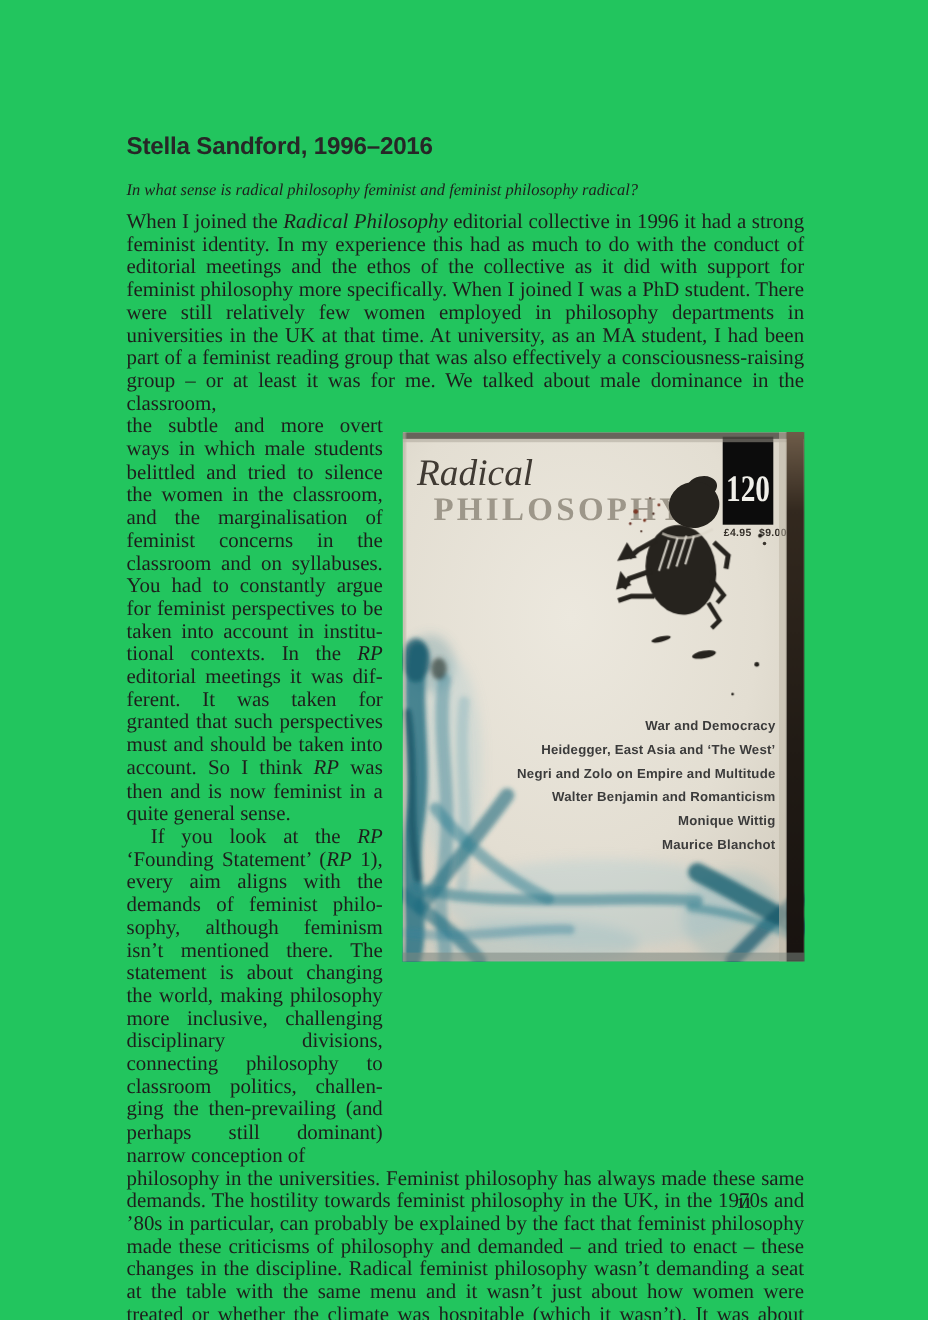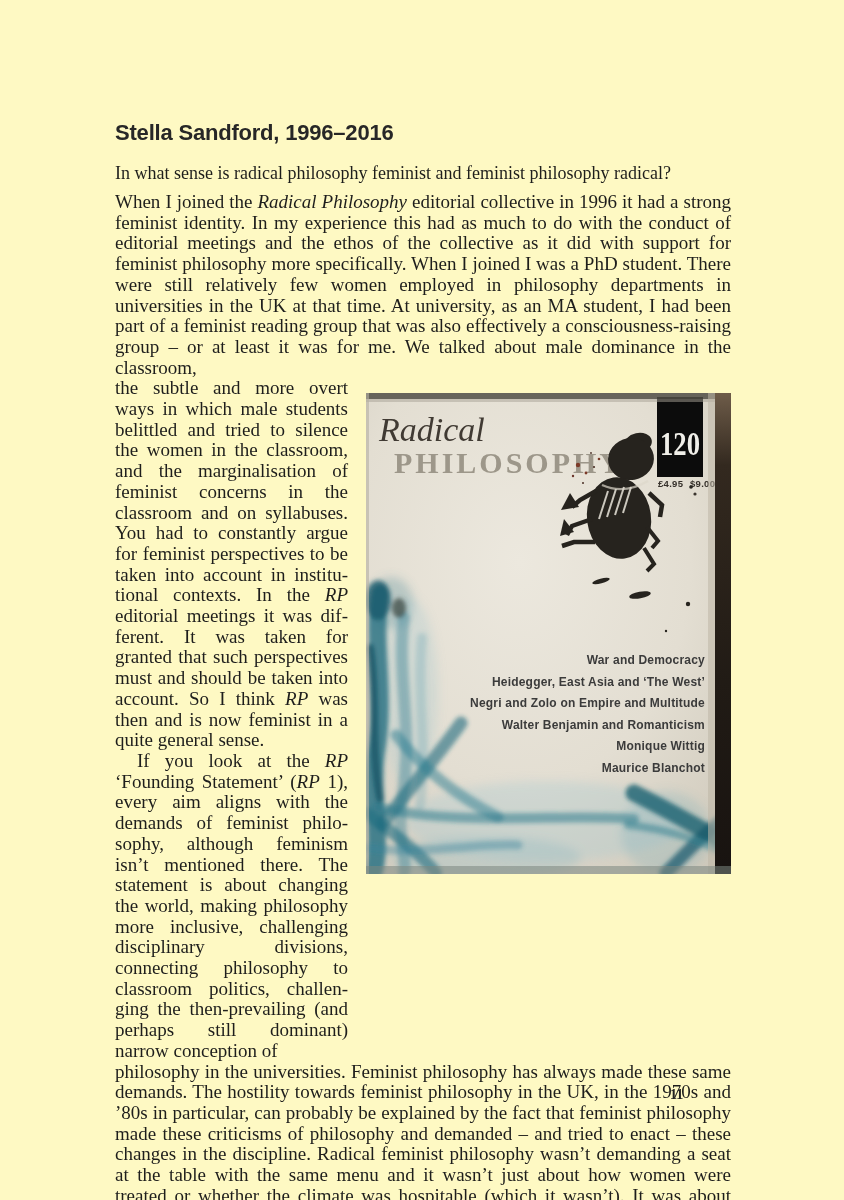--- a/index.html
+++ b/index.html
@@ -1,21 +1,21 @@
 <!DOCTYPE html>
 <html><head>
 <meta charset="utf-8">
 <style>
   html,body { margin:0; padding:0; background:#ffffff; }
-  .page { position:relative; width:844px; height:1200px; background:#fef9c3; overflow:hidden;
+  .page { position:relative; width:844px; height:1200px; background:#22c55e; overflow:hidden;
           font-family:"Liberation Serif", serif; color:#1e1e1c; }
   .content { position:absolute; left:115px; top:119px; width:616px; }
   h1.title { font-family:"Liberation Sans", sans-serif; font-weight:700; font-size:22px;
              line-height:28px; letter-spacing:-0.2px; color:#272727; margin:0 0 16px 0; }
-  .question { font-size:18px; line-height:20px; margin:0 0 9px 0; color:#1e1e1c; }
+  .question { font-style:italic; font-size:15px; line-height:20px; margin:0 0 9px 0; color:#1e1e1c; }
   .para { font-size:19px; line-height:20.7px; text-align:justify; margin:0; color:#1e1e1c; hyphens:manual; }
   .para i { font-style:italic; }
   .wrap-row { display:flex; align-items:flex-start; }
   .left-col { width:233px; flex:0 0 233px; }
   .indent { text-indent:22px; }
   .cover { margin:15px 0 16px 18px; width:365px; height:481px; flex:0 0 365px; padding:0; }
   .cover svg { display:block; }
   .pagenum { position:absolute; left:649px; top:1087px; font-weight:700; font-size:14px; color:#222;margin-left:21px; }
   
   .mast-italic { font-family:"Liberation Serif", serif; font-style:italic; font-size:34px; fill:#403a33; }

